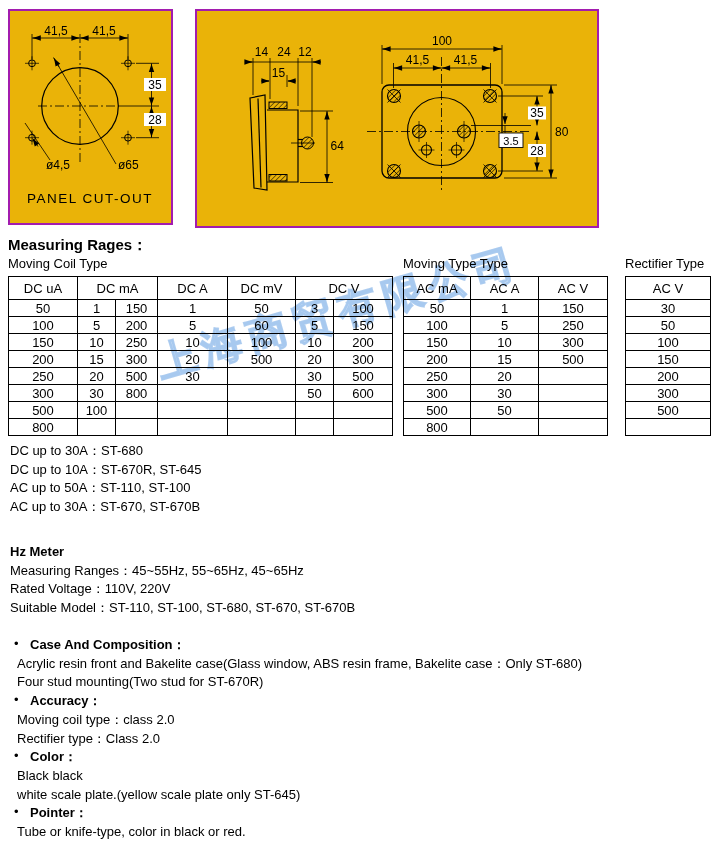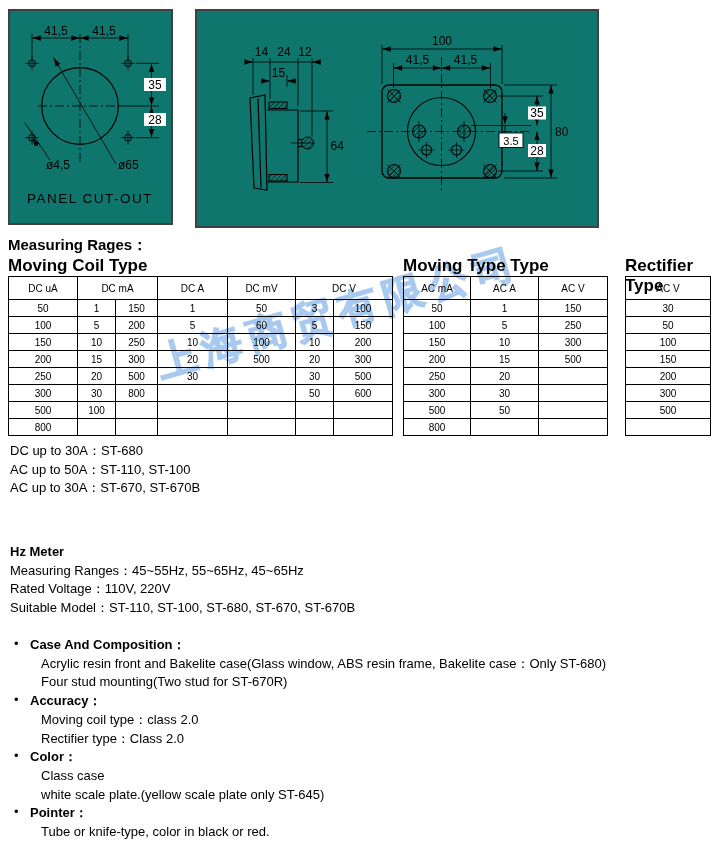--- a/index.html
+++ b/index.html
@@ -1,36 +1,36 @@
 <!DOCTYPE html>
 <html><head>
 <meta charset="utf-8">
 <style>
   html,body{margin:0;padding:0;background:#fff;}
   .page{position:relative;width:726px;height:848px;background:#fff;overflow:hidden;
         font-family:"Liberation Sans","DejaVu Sans",sans-serif;color:#000;}
-  .dbox{position:absolute;border:2px solid #404040;background:#0f766e;}
+  .dbox{position:absolute;border:2px solid #a21caf;background:#eab308;}
   #box1{left:8px;top:9px;width:161px;height:212px;}
   #box2{left:195px;top:9px;width:400px;height:215px;}
   svg text{font-family:"Liberation Sans","DejaVu Sans",sans-serif;}
   .dimtxt{font-size:12px;fill:#000;}
   .cutlabel{font-size:13.5px;letter-spacing:1.5px;fill:#000;}
   .h1{position:absolute;left:8px;top:236px;font-size:15px;font-weight:bold;}
-  .tcap{position:absolute;top:256px;font-size:17px;font-weight:bold;}
+  .tcap{position:absolute;top:256px;font-size:13px;font-weight:normal;}
   .dtable{position:absolute;top:276px;border-collapse:collapse;table-layout:fixed;
-          font-size:10px;background:transparent;}
+          font-size:13px;background:transparent;}
   .dtable th,.dtable td{border:1px solid #000;text-align:center;vertical-align:middle;
           padding:0;font-weight:normal;white-space:nowrap;}
   .dtable th{height:22px;}
   .dtable td{height:16px;}
   .txtblock{position:absolute;left:10px;font-size:13px;line-height:18.7px;}
   .bullets{position:absolute;left:0;top:636px;font-size:13px;line-height:18.7px;width:726px;}
   .bullet-title{position:relative;padding-left:30px;font-weight:bold;}
   .bullet-title .dot{position:absolute;left:14px;top:-1px;font-weight:normal;}
-  .bullet-line{padding-left:41px;}
+  .bullet-line{padding-left:17px;}
   .hz-title{font-weight:bold;}
   .watermark{position:absolute;left:150px;top:338px;width:640px;font-size:40px;font-weight:bold;
              letter-spacing:7px;color:rgba(178,208,242,0.45);-webkit-text-stroke:1.5px rgba(150,190,235,0.75);
              transform:rotate(-16deg);transform-origin:left top;pointer-events:none;white-space:nowrap;}
 </style>
 </head>
 <body>
 
 <div class="page">
 
@@ -423,20 +423,21 @@
           <td>500</td>
         </tr>
         <tr>
           <td></td>
         </tr>
       </tbody>
   </table>
 
   <div class="txtblock" style="top:442px">
     <div>DC up to 30A：ST-680</div>
+    <div>DC up to 10A：ST-670R, ST-645</div>
     <div>AC up to 50A：ST-110, ST-100</div>
     <div>AC up to 30A：ST-670, ST-670B</div>
   </div>
 
   <div class="txtblock" style="top:543px">
     <div class="hz-title">Hz Meter</div>
     <div>Measuring Ranges：45~55Hz, 55~65Hz, 45~65Hz</div>
     <div>Rated Voltage：110V, 220V</div>
     <div>Suitable Model：ST-110, ST-100, ST-680, ST-670, ST-670B</div>
   </div>
@@ -447,21 +448,21 @@
       <div class="bullet-line">Acrylic resin front and Bakelite case(Glass window, ABS resin frame, Bakelite case：Only ST-680)</div>
       <div class="bullet-line">Four stud mounting(Two stud for ST-670R)</div>
     </div>
     <div>
       <div class="bullet-title"><span class="dot">•</span><span>Accuracy：</span></div>
       <div class="bullet-line">Moving coil type：class 2.0</div>
       <div class="bullet-line">Rectifier type：Class 2.0</div>
     </div>
     <div>
       <div class="bullet-title"><span class="dot">•</span><span>Color：</span></div>
-      <div class="bullet-line">Class case</div>
+      <div class="bullet-line">Black black</div>
       <div class="bullet-line">white scale plate.(yellow scale plate only ST-645)</div>
     </div>
     <div>
       <div class="bullet-title"><span class="dot">•</span><span>Pointer：</span></div>
       <div class="bullet-line">Tube or knife-type, color in black or red.</div>
     </div>
   </div>
 
 </div>
 

